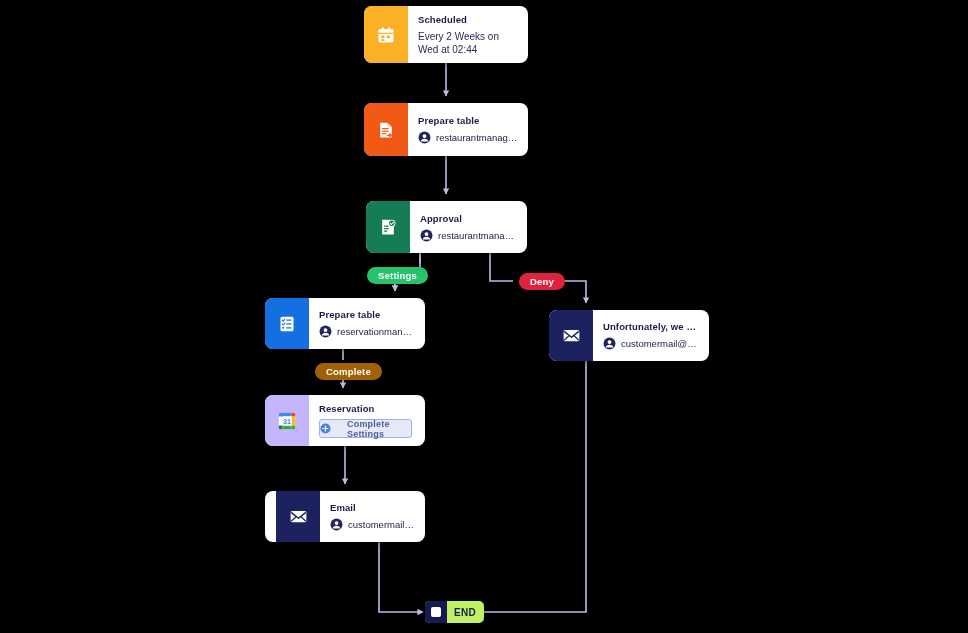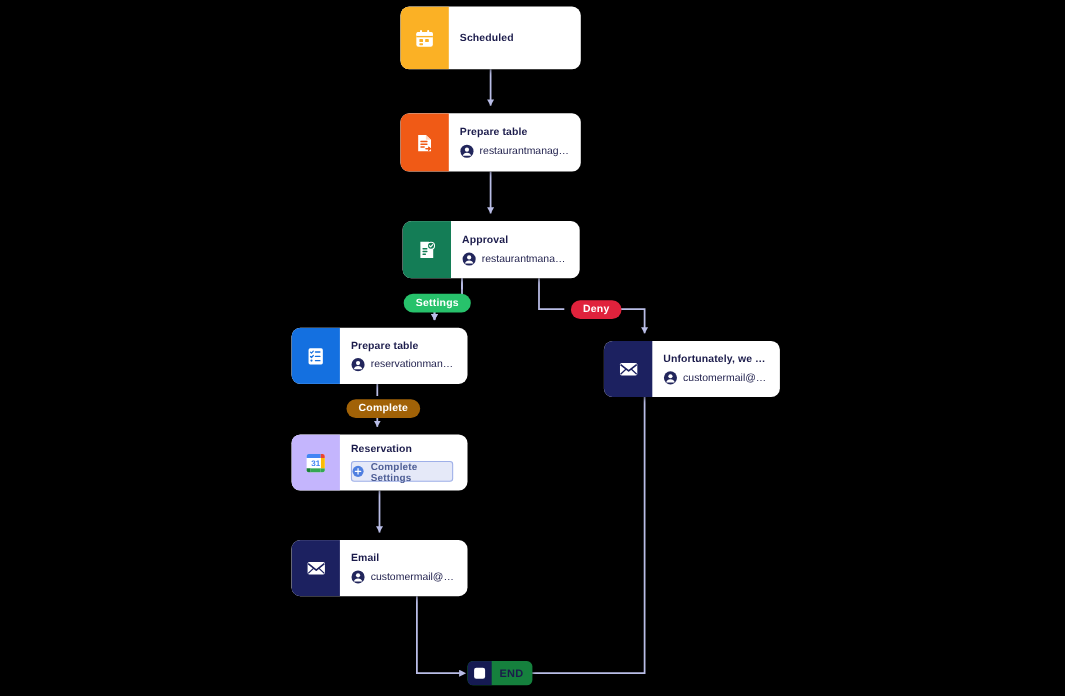--- a/index.html
+++ b/index.html
@@ -114,21 +114,21 @@
   }
   .pill-approve  { background: #27c26b; }
   .pill-deny     { background: #e0223c; }
   .pill-complete { background: #a16207; }
 
   
   .end-node {
     position: absolute;
     display: flex;
     align-items: center;
-    background: #15803d;
+    background: #bef264;
     border-radius: 5px;
     overflow: hidden;
     box-shadow: 0 1px 3px rgba(0,0,0,0.55);
   }
   .end-square {
     width: 22px;
     height: 22px;
     background: #151a52;
     display: flex;
     align-items: center;
@@ -148,21 +148,21 @@
     color: #1b1b4b;
     padding: 0 8px 0 7px;
     letter-spacing: 0.3px;
   }
 
   
   .cs-button {
     display: flex;
     align-items: center;
     justify-content: center;
-    gap: 6px;
+    gap: 16px;
     height: 17px;
     margin-right: 4px;
     background: #e5e9f8;
     border: 1px solid #9fb0e8;
     border-radius: 3px;
     font-size: 9px;
     font-weight: bold;
     color: #4f5f96;
     letter-spacing: 0.2px;
   }
@@ -222,20 +222,21 @@
         <rect x="3" y="9.2" width="18" height="1.5" fill="#fbb125"></rect>
         <rect x="7" y="2.6" width="2.2" height="4.4" rx="1.1" fill="#ffffff"></rect>
         <rect x="14.8" y="2.6" width="2.2" height="4.4" rx="1.1" fill="#ffffff"></rect>
         <rect x="6.3" y="12.6" width="4" height="3.3" rx="0.7" fill="#fbb125"></rect>
         <rect x="12.6" y="12.6" width="4" height="3.3" rx="0.7" fill="#fbb125"></rect>
         <rect x="6.3" y="17.1" width="4" height="2.2" rx="0.7" fill="#fbb125"></rect>
       </svg>
     </div>
     <div class="node-body">
       <div class="node-title">Scheduled</div>
+      <div class="node-sub">Every 2 Weeks on Wed at 02:44</div>
     </div>
   </div>
 
   <div class="node" style="left:364px; top:103px; width:164px; height:53px;">
     <div class="node-icon accent-orange">
       <svg width="20" height="20" viewBox="0 0 24 24">
         <path d="M5 3.2h8.4L19 8.4V21H5Z" fill="#ffffff"></path>
         <path d="M13.4 3.2 19 8.4h-5.6Z" fill="#ffd8c4"></path>
         <rect x="7.3" y="9.6" width="8" height="1.5" rx="0.7" fill="#f05a16"></rect>
         <rect x="7.3" y="12.6" width="8" height="1.5" rx="0.7" fill="#f05a16"></rect>
@@ -327,21 +328,21 @@
       <div class="cs-button">
         <svg class="cs-plus" viewBox="0 0 24 24">
           <circle cx="12" cy="12" r="11" fill="#4f7fe0"></circle>
           <path d="M12 6.6v10.8M6.6 12h10.8" stroke="#ffffff" stroke-width="2.4" stroke-linecap="round"></path>
         </svg>
         <span>Complete Settings</span>
       </div>
     </div>
   </div>
 
-  <div class="node" style="left:265px; top:491px; width:160px; height:51px;">
+  <div class="node" style="left:265px; top:491px; width:160px; height:51px;padding-left:11px;">
     <div class="node-icon accent-navy">
       <svg width="21" height="21" viewBox="0 0 24 24">
         <rect x="3" y="5.6" width="18" height="13" rx="1.8" fill="#ffffff"></rect>
         <path d="M3.6 7.3 12 14l8.4-6.7" stroke="#1c2160" stroke-width="1.7" fill="none" stroke-linejoin="round"></path>
         <path d="M3.6 17.4 9.4 12M20.4 17.4 14.6 12" stroke="#1c2160" stroke-width="1.3" fill="none"></path>
       </svg>
     </div>
     <div class="node-body">
       <div class="node-title">Email</div>
       <div class="node-assignee">

